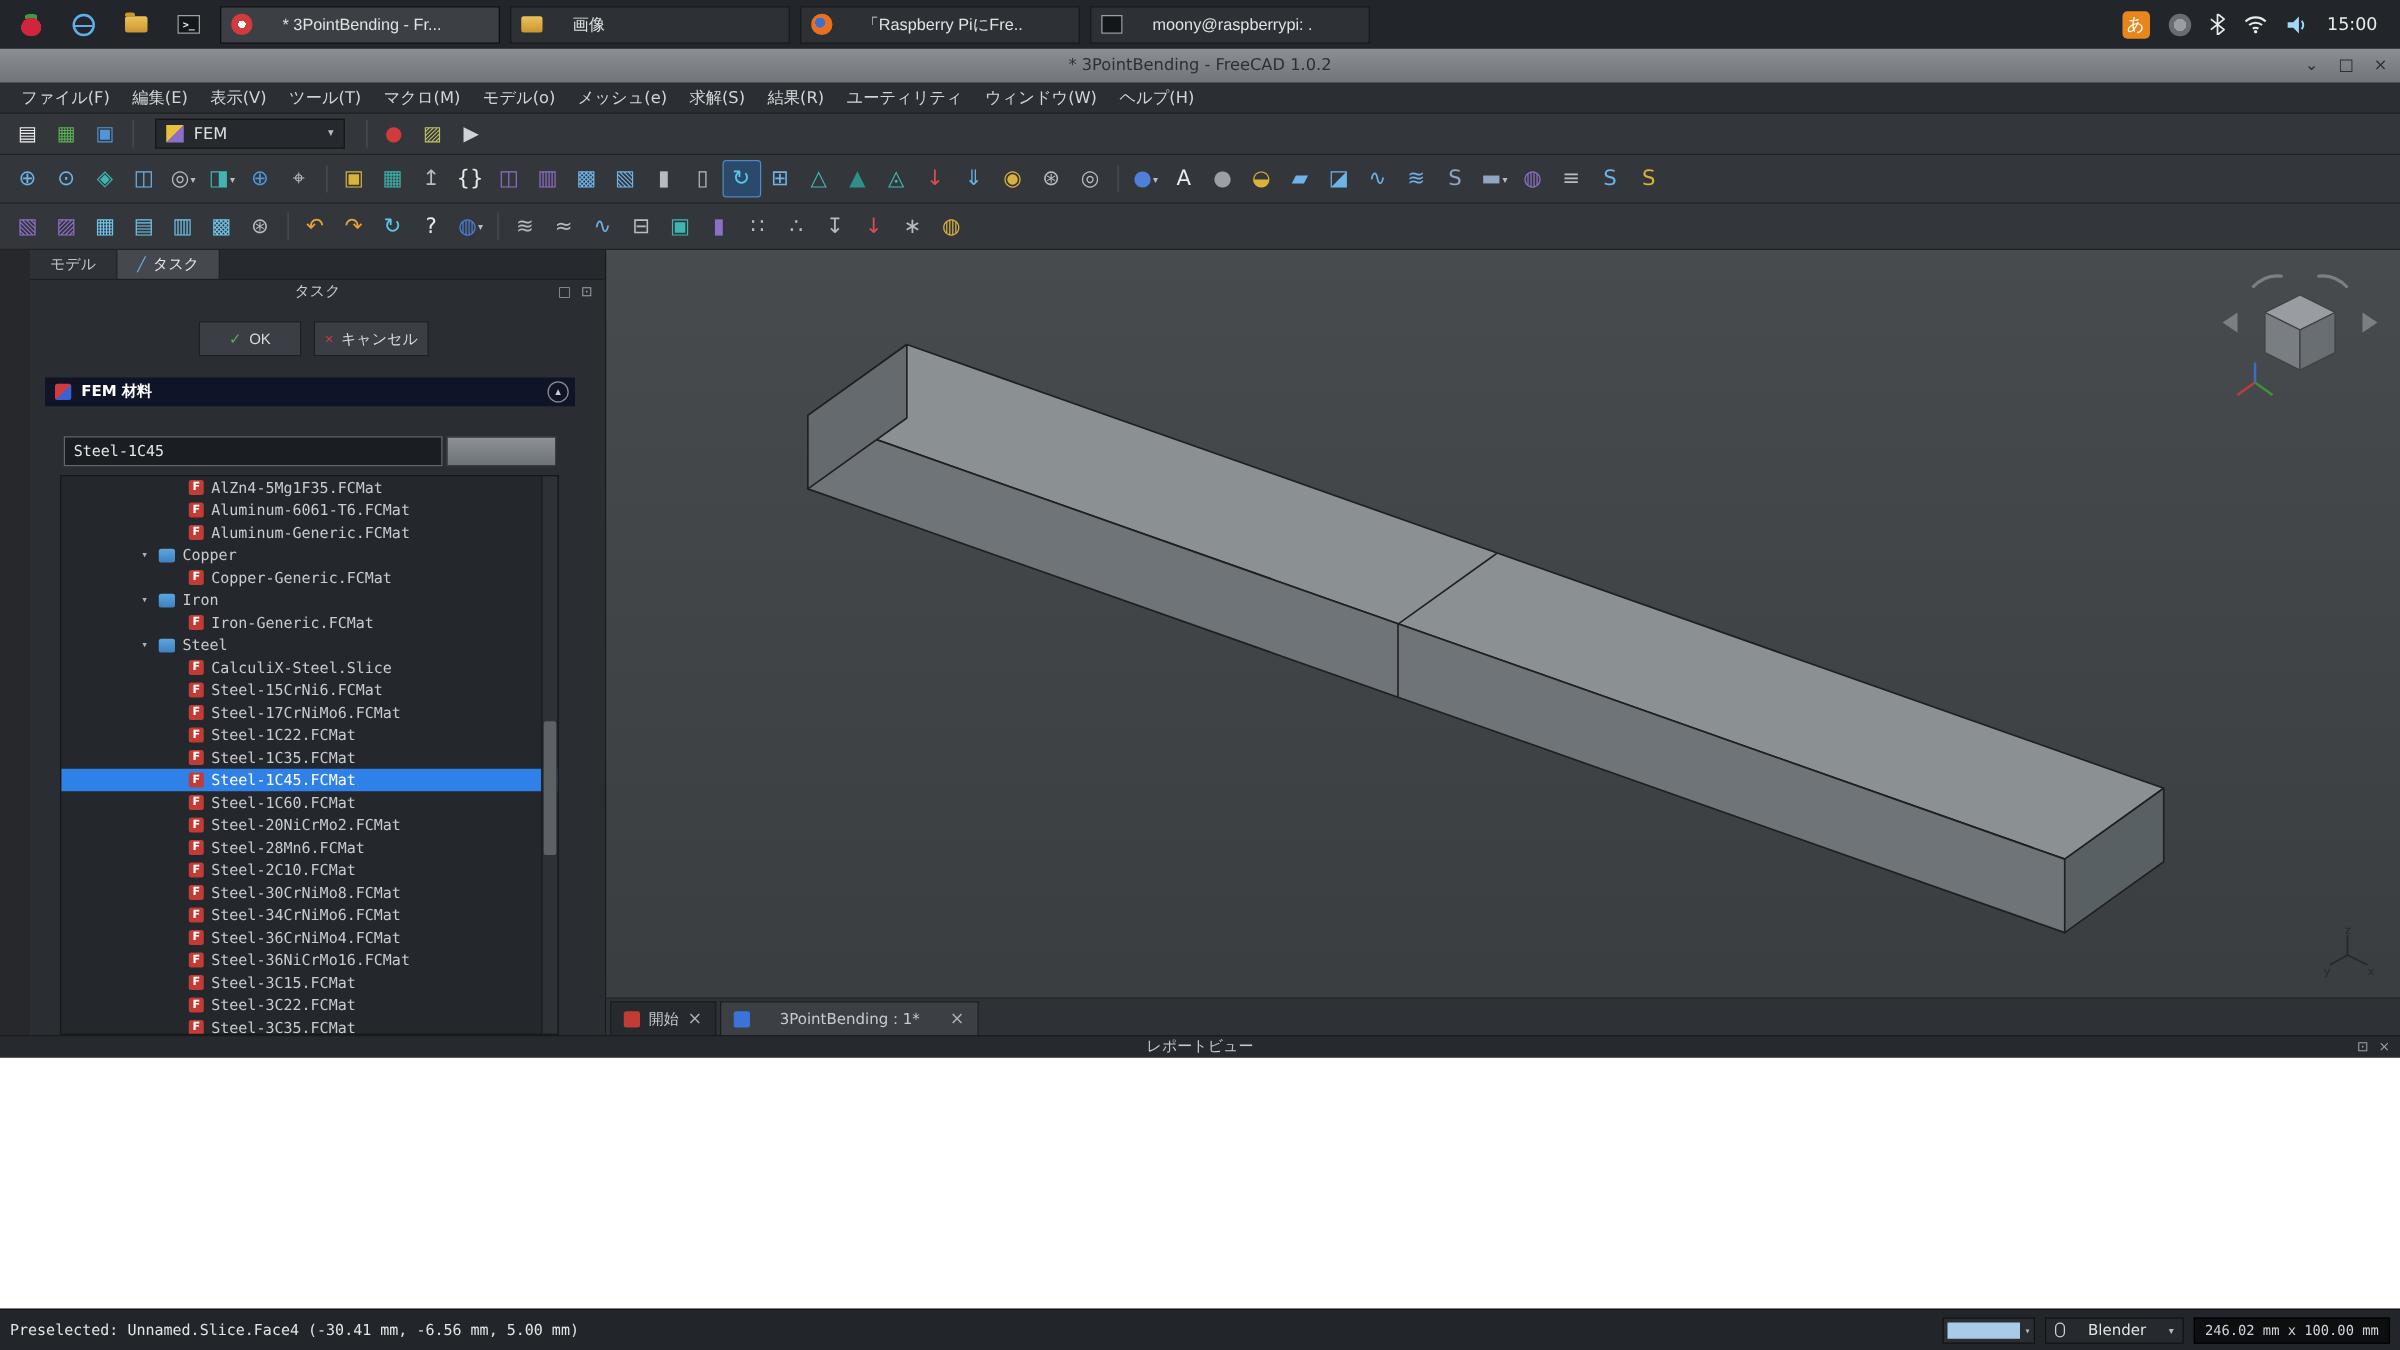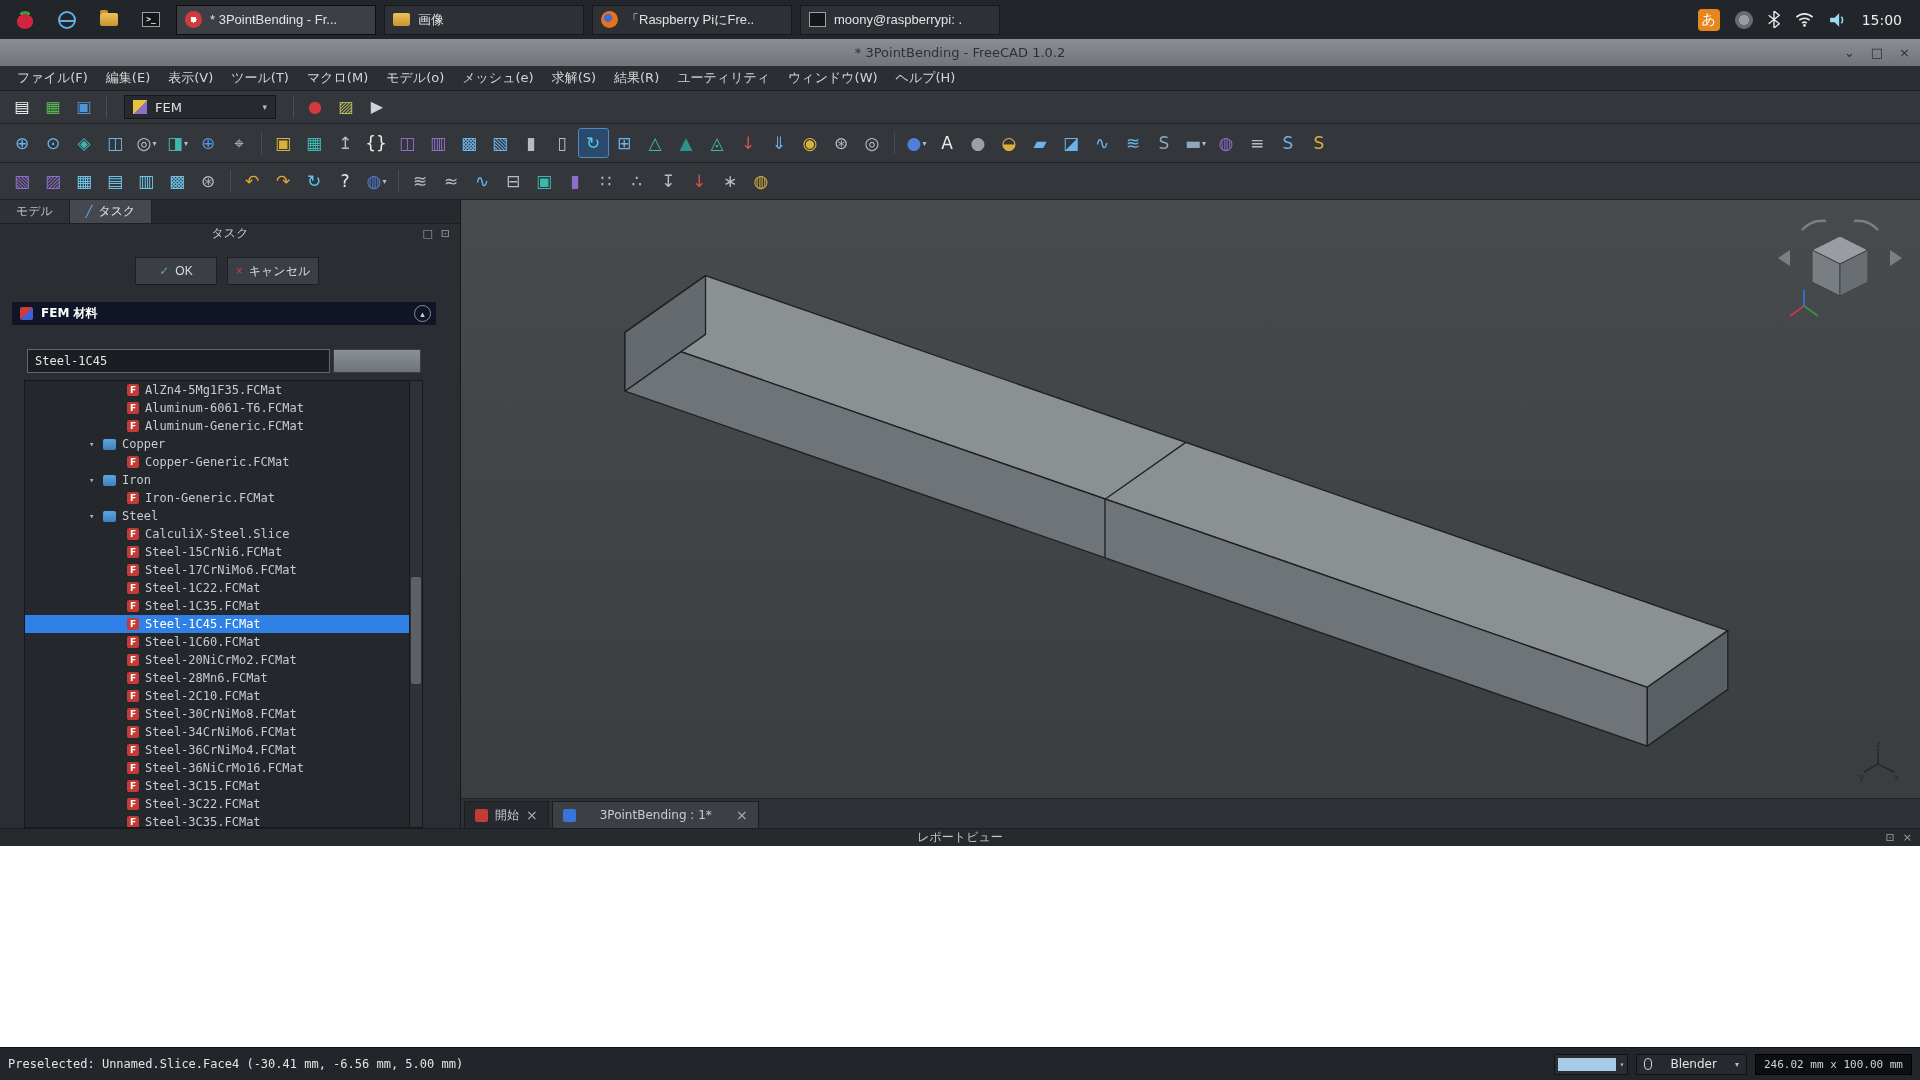--- a/index.html
+++ b/index.html
@@ -8,21 +8,21 @@
           font-family:"DejaVu Sans","Liberation Sans",sans-serif; background:#26282c; }
 
   
   .taskbar { height:39px; background:#222529; display:flex; align-items:center; padding:0 8px; gap:8px; }
   .launcher { width:34px; height:30px; display:flex; align-items:center; justify-content:center; border-radius:3px; }
   .rasp { width:18px; height:18px; border-radius:50%; background:radial-gradient(circle at 50% 62%, #d0253f 0 8px, transparent 8px), radial-gradient(circle at 50% 12%, #3f9b3f 0 5px, transparent 5px); }
   .globe { width:18px; height:18px; border-radius:50%; border:2px solid #5fb0ea; background:linear-gradient(transparent 7px,#5fb0ea 7px 9px,transparent 9px); }
   .fold { width:18px; height:13px; background:linear-gradient(#ecc25a,#c9952f); border-radius:2px; position:relative; }
   .fold:before { content:""; position:absolute; top:-3px; left:0; width:8px; height:3px; background:#c9952f; border-radius:2px 2px 0 0; }
   .termbox { width:18px; height:15px; background:#14171a; border:1px solid #9aa0a6; color:#e8eaec; font:bold 8px "DejaVu Sans Mono",monospace; display:flex; align-items:center; justify-content:center; }
-  .task { height:30px; width:200px; background:#2d3034; border:1px solid #17191c; display:flex; align-items:center; gap:8px; padding:0 8px; color:#dfe2e5; font-size:13px; overflow:hidden; white-space:nowrap; }
+  .task { height:30px; width:224px; background:#2d3034; border:1px solid #17191c; display:flex; align-items:center; gap:24px; padding:0 8px; color:#dfe2e5; font-size:13px; overflow:hidden; white-space:nowrap; }
   .task.active { background:#3c4045; border-color:#0d0e10; }
   .ticon { width:17px; height:17px; flex:0 0 auto; }
   .ic-freecad { border-radius:50%; background:radial-gradient(circle at 50% 50%, #ffffff 0 3px, #d23b3b 3px 8px); }
   .ic-folder { height:13px; background:linear-gradient(#ecc25a,#c9952f); border-radius:2px; }
   .ic-firefox { border-radius:50%; background:radial-gradient(circle at 42% 42%, #3a6fd8 0 4px, #e8701e 4px 9px); }
   .ic-terminal { height:15px; background:#14171a; border:1px solid #9aa0a6; color:#e8eaec; font:bold 8px "DejaVu Sans Mono",monospace; display:flex; align-items:center; justify-content:center; }
   .tlabel { overflow:hidden; text-overflow:ellipsis; }
   .tray { margin-left:auto; display:flex; align-items:center; gap:15px; padding-right:10px; }
   .ime { width:22px; height:22px; background:#e8861e; border-radius:4px; color:#fff; font-size:14px; display:flex; align-items:center; justify-content:center; }
   .imetool { width:18px; height:18px; border-radius:50%; background:radial-gradient(circle,#b8bcc0 0 5px,#7a7f84 5px 9px); opacity:.8; }
@@ -42,21 +42,21 @@
   .tb2 .glyph, .tb3 .glyph { font-size:17px; }
   .caret { font-size:8px; color:#b8bcc0; margin-left:1px; }
   .tbtn.sep { width:11px; background:linear-gradient(#4a4e52,#4a4e52) center / 1px 22px no-repeat; }
   .tbtn.on { background:#2b4a6b; outline:1px solid #4f8ac8; }
   .wbcombo { height:24px; min-width:152px; background:#26292d; border:1px solid #15171a; display:flex; align-items:center; gap:8px; padding:0 8px; color:#dfe2e5; font-size:13px; margin:0 10px; }
   .wbicon { width:14px; height:14px; background:linear-gradient(135deg,#e8c23a 0 50%,#8e6fc8 50% 100%); }
   .wbcaret { margin-left:auto; font-size:9px; color:#b8bcc0; }
 
   
   .main { display:flex; height:628px; }
-  .left { width:461px; position:relative; background:#2a2d31; border-right:1px solid #17191c; flex:0 0 auto; }
+  .left { width:461px; position:relative; background:#2a2d31; border-right:1px solid #17191c; flex:0 0 auto;margin-left:24px; }
   .ptabs { position:absolute; top:0; left:0; right:0; height:24px; display:flex; background:#26292d; border-bottom:1px solid #1d1f22; }
   .ptab { padding:0 16px; display:flex; align-items:center; gap:6px; font-size:12px; color:#c0c4c8; background:#2e3135; border-right:1px solid #1f2124; }
   .ptab.active { background:#45494f; color:#e8eaec; }
   .ptab .pencil { display:none; color:#6db2e8; font-size:11px; }
   .ptab.has-icon .pencil { display:inline; }
   .task-head { position:absolute; top:24px; left:0; right:0; height:19px; display:flex; align-items:center; justify-content:center; font-size:12px; color:#c8ccd0; }
   .task-head .hicons { position:absolute; right:10px; display:flex; gap:8px; color:#9aa0a6; font-size:11px; }
   .btn { position:absolute; height:28px; background:#3b3f45; border:1px solid #1c1e21; color:#d8dadc; font-size:12px; display:flex; align-items:center; justify-content:center; gap:6px; }
   .btn .bic { font-size:12px; }
   .fem-hdr { position:absolute; top:102px; left:12px; width:424px; height:23px; background:#0f1526; display:flex; align-items:center; gap:8px; padding:0 8px; color:#ffffff; font-size:12px; font-weight:bold; }

